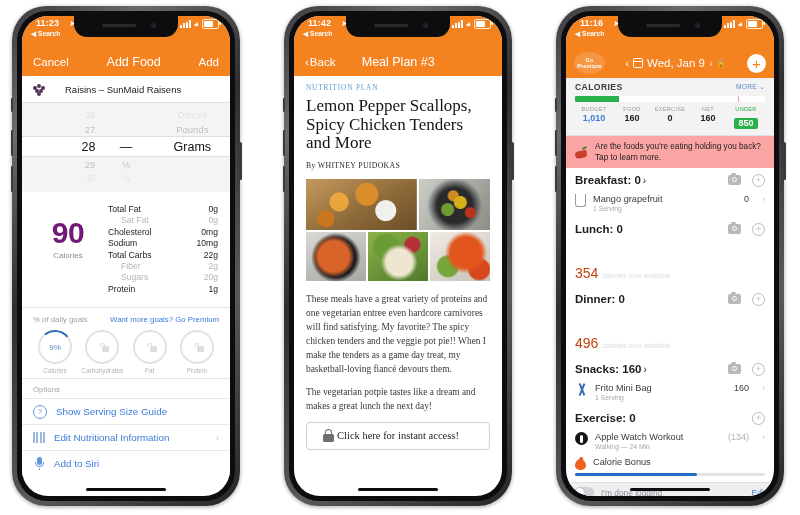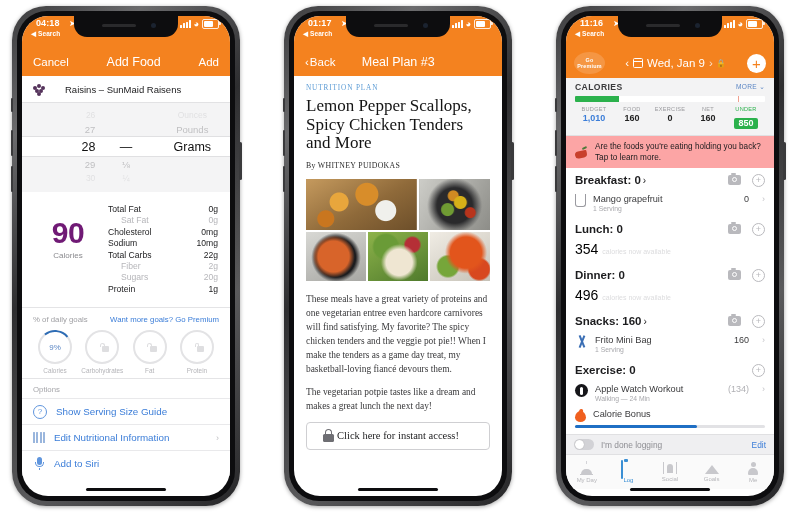--- a/index.html
+++ b/index.html
@@ -143,21 +143,21 @@
   .camic::after{content:"";position:absolute;left:3px;top:-1.6px;width:5px;height:2px;background:#b9b9bd;border-radius:1px;}
   .plusic{width:11px;height:11px;border-radius:50%;border:1.1px solid #b9b9bd;color:#b9b9bd;font-size:9px;display:flex;align-items:center;justify-content:center;line-height:1;}
   .entry{display:flex;align-items:flex-start;padding:2px 9px 5px;background:#fff;gap:7px;}
   .entry .txts{flex:1;}
   .entry .n1{font-size:9.2px;color:#3a3a3c;}
   .entry .n2{font-size:6.8px;color:#a8a8ac;margin-top:1px;}
   .entry .val{font-size:9px;color:#3a3a3c;margin-right:6px;}
   .entry .val.dim{color:#b0b0b4;}
   .entry .ch{font-size:9px;color:#c4c4c8;}
   .availrow{padding:0 9px 6px;background:#fff;display:flex;align-items:baseline;gap:4px;}
-  .availrow .num{font-size:14px;color:#000000;font-weight:300;}
+  .availrow .num{font-size:14px;color:#c2410c;font-weight:300;margin-top:24px;}
   .availrow .lb{font-size:7px;color:#dcdcde;}
   .glassic{width:11px;height:13px;border:1.4px solid #9a9aa0;border-top:none;border-radius:0 0 3px 3px;box-sizing:border-box;}
   .forkic{width:13px;height:13px;position:relative;}
   .forkic i{position:absolute;left:5.5px;top:0;width:1.6px;height:13px;background:#3b6fb5;}
   .forkic i:first-child{transform:rotate(22deg);}
   .forkic i:last-child{transform:rotate(-22deg);}
   .watchic{width:13px;height:13px;border-radius:50%;background:#16161a;position:relative;}
   .watchic::after{content:"";position:absolute;left:5px;top:2.5px;width:3px;height:8px;background:#fff;border-radius:2px;}
   .flameic{width:11px;height:13px;position:relative;}
   .flameic .f{position:absolute;bottom:0;left:0;width:11px;height:11px;background:#f0601f;border-radius:50% 50% 50% 50%/ 60% 60% 40% 40%;}
@@ -200,21 +200,21 @@
     <div class="btn-side btn-left3"></div>
     <div class="btn-side btn-right"></div>
     <div class="inner">
       <div class="screen">
         <div class="notch">
           <div class="speaker"></div>
           <div class="cam"></div>
         </div>
 
         <div class="statusbar orange">
-          <div class="sb-time">04:18</div>
+          <div class="sb-time">11:23</div>
           <div class="sb-loc">➤</div>
           <div class="sb-back">◀ Search</div>
           <div class="sb-right">
             <span class="bars">
                 <i></i>
                 <i></i>
                 <i></i>
                 <i></i>
               </span>
             <span class="wifi">◕</span>
@@ -390,21 +390,21 @@
     <div class="btn-side btn-left3"></div>
     <div class="btn-side btn-right"></div>
     <div class="inner">
       <div class="screen">
         <div class="notch">
           <div class="speaker"></div>
           <div class="cam"></div>
         </div>
 
         <div class="statusbar orange">
-          <div class="sb-time">01:17</div>
+          <div class="sb-time">11:42</div>
           <div class="sb-loc">➤</div>
           <div class="sb-back">◀ Search</div>
           <div class="sb-right">
             <span class="bars">
                 <i></i>
                 <i></i>
                 <i></i>
                 <i></i>
               </span>
             <span class="wifi">◕</span>

